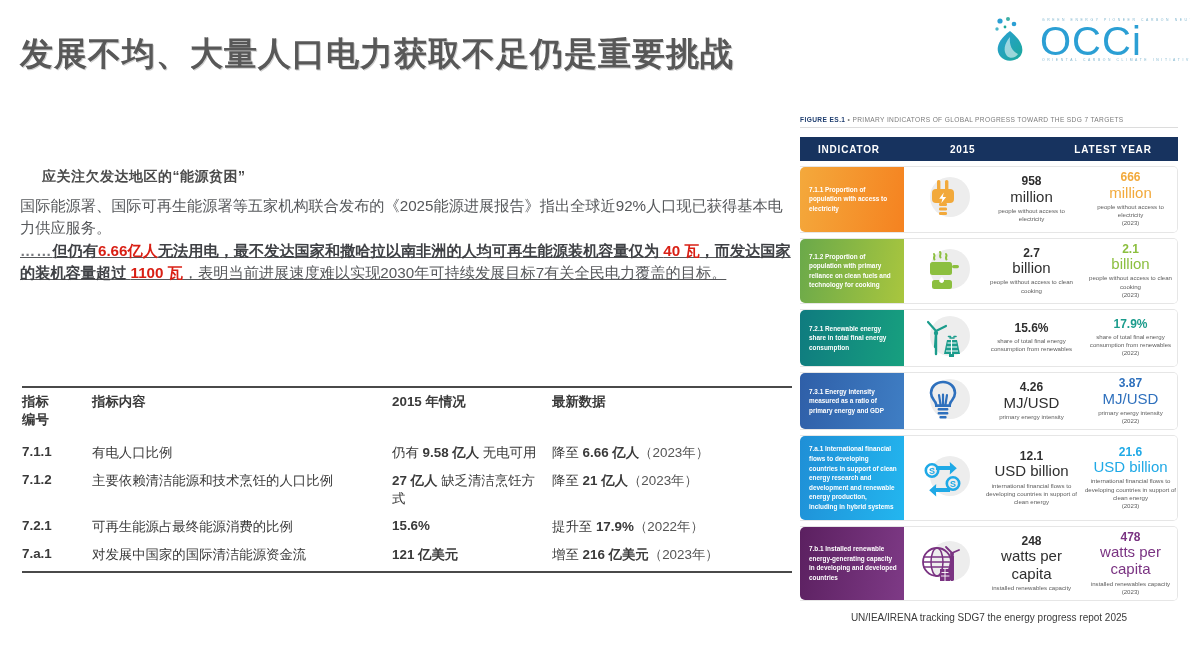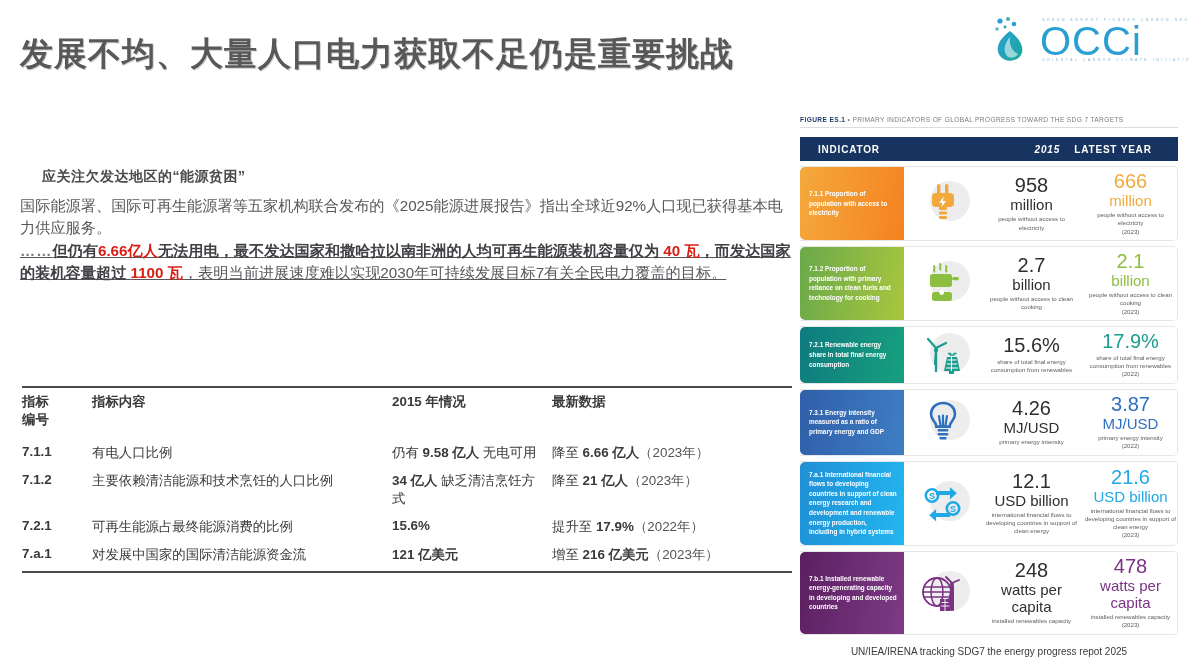--- a/index.html
+++ b/index.html
@@ -53,38 +53,38 @@
 
   
   .fig { position:absolute; left:800px; top:116px; width:378px; }
   .fig-cap { font-size:6.6px; letter-spacing:.35px; color:#7b7b7b;
              padding-bottom:4px; border-bottom:1px solid #dcdcdc; }
   .fig-cap b { color:#1d3c6e; letter-spacing:.4px; }
   .fig-hdr { margin-top:9px; background:#17335f; color:#fff; height:24px;
              display:flex; align-items:center; font-size:10px; font-weight:bold;
              letter-spacing:.8px; }
   .fig-hdr .h-ind { width:150px; padding-left:18px; }
-  .fig-hdr .h-2015 { width:110px; text-align:right;font-style:italic; }
+  .fig-hdr .h-2015 { width:110px; text-align:left; }
   .fig-hdr .h-latest { flex:1; text-align:center; padding-right:12px; }
 
   .frow { display:flex; margin-top:5px; min-height:58px;
           border:1px solid #e6e6e6; border-left:none; border-radius:0 5px 5px 0;
           background:#fff; overflow:hidden; }
   .ftab { width:104px; flex:0 0 104px; padding:8px 7px 8px 9px;
           color:#fff; font-size:6.4px; line-height:1.5; font-weight:600;
           border-radius:5px 0 0 5px; display:flex; align-items:center; }
   .fbody { flex:1; display:flex; align-items:center; background:#fff; }
   .ficon { width:78px; flex:0 0 78px; display:flex; align-items:center;
            justify-content:center; position:relative; }
   .ficon .disc { position:absolute; width:40px; height:40px; border-radius:50%;
                  background:#ededed; bottom:4px; right:12px; z-index:0; }
   .ficon svg { position:relative; z-index:1; }
   .fval { width:99px; text-align:center; padding:4px 3px; }
   .fval.latest { flex:1; }
-  .fnum { font-size:20px; font-weight:normal; color:#2f2f2f; line-height:1.05; }
+  .fnum { font-size:12px; font-weight:bold; color:#2f2f2f; line-height:1.05; }
   .funit { font-size:15px; font-weight:normal; color:#2f2f2f; line-height:1.15; }
   .fdesc { font-size:6.1px; color:#5c5c5c; line-height:1.35; margin-top:2px; }
   .fyear { font-size:6.1px; color:#5c5c5c; line-height:1.35; }
 
   .fig-src { margin-top:11px; text-align:center; font-size:10px; color:#3a3a3a; }
 </style>
 </head>
 <body>
 
 <div id="slide">
@@ -143,21 +143,21 @@
       <tbody id="tbl-body">
           <tr class="r-tall">
             <td class="idx">7.1.1</td>
             <td>有电人口比例</td>
             <td><span>仍有 </span><span class="strong">9.58 亿人</span><span> 无电可用</span></td>
             <td><span>降至 </span><span class="strong">6.66 亿人</span><span class="yr">（2023年）</span></td>
           </tr>
           <tr class="r-tall">
             <td class="idx">7.1.2</td>
             <td>主要依赖清洁能源和技术烹饪的人口比例</td>
-            <td><span></span><span class="strong">34 亿人</span><span> 缺乏清洁烹饪方式</span></td>
+            <td><span></span><span class="strong">27 亿人</span><span> 缺乏清洁烹饪方式</span></td>
             <td><span>降至 </span><span class="strong">21 亿人</span><span class="yr">（2023年）</span></td>
           </tr>
           <tr class="">
             <td class="idx">7.2.1</td>
             <td>可再生能源占最终能源消费的比例</td>
             <td><span></span><span class="strong">15.6%</span><span></span></td>
             <td><span>提升至 </span><span class="strong">17.9%</span><span class="yr">（2022年）</span></td>
           </tr>
           <tr class="">
             <td class="idx">7.a.1</td>

